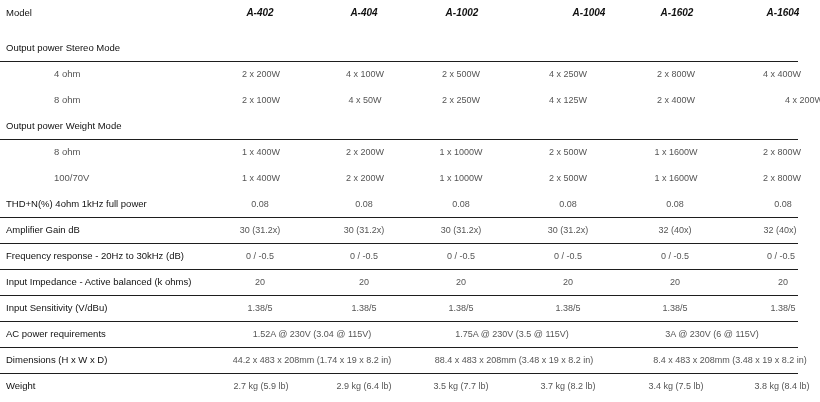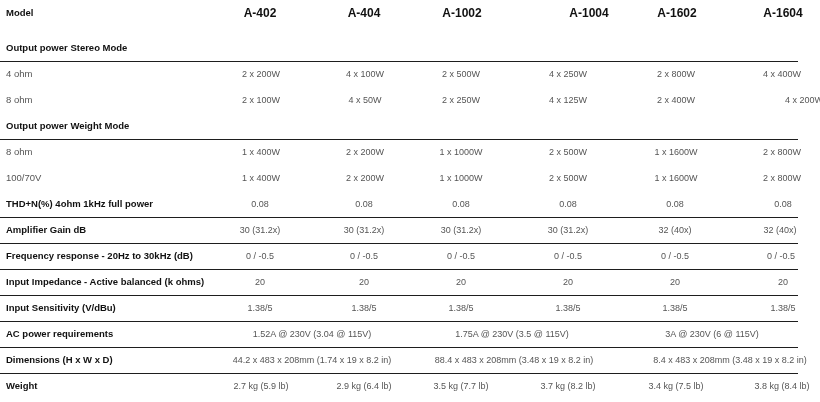--- a/index.html
+++ b/index.html
@@ -1,24 +1,24 @@
 <!DOCTYPE html>
 <html><head>
 <meta charset="utf-8">
 <style>
   html, body { margin: 0; padding: 0; background: #ffffff; }
   body { width: 820px; height: 402px; position: relative; overflow: hidden;
          font-family: "Liberation Sans", "DejaVu Sans", sans-serif; color: #2b2b2b; }
   .row { position: absolute; left: 0; width: 798px; height: 26px; }
   .row.line { border-bottom: 1.4px solid #1e1e1e; }
   .lbl { position: absolute; left: 6px; top: 0; line-height: 26px; font-size: 9.5px; white-space: nowrap; }
-  .lbl.b { font-weight: bold; color: #111; }
-  .lbl.n { color: #555; }
+  .lbl.b { font-weight: normal; color: #111; }
+  .lbl.n { color: #555; margin-left: 48px; }
   .c { position: absolute; top: 0; line-height: 26px; font-size: 9px; color: #555; text-align: center; white-space: nowrap; transform: translateX(-50%); }
-  .c.h { font-weight: bold; color: #111; font-size: 12px; }
+  .c.h { font-weight: bold; color: #111; font-size: 10px; font-style: italic; }
 </style>
 </head>
 <body>
 
 <div>
 
   <div class="row" style="top:0">
     <span class="lbl b">Model</span>
     <span class="c h" style="left:260px">A-402</span>
     <span class="c h" style="left:364px">A-404</span>

